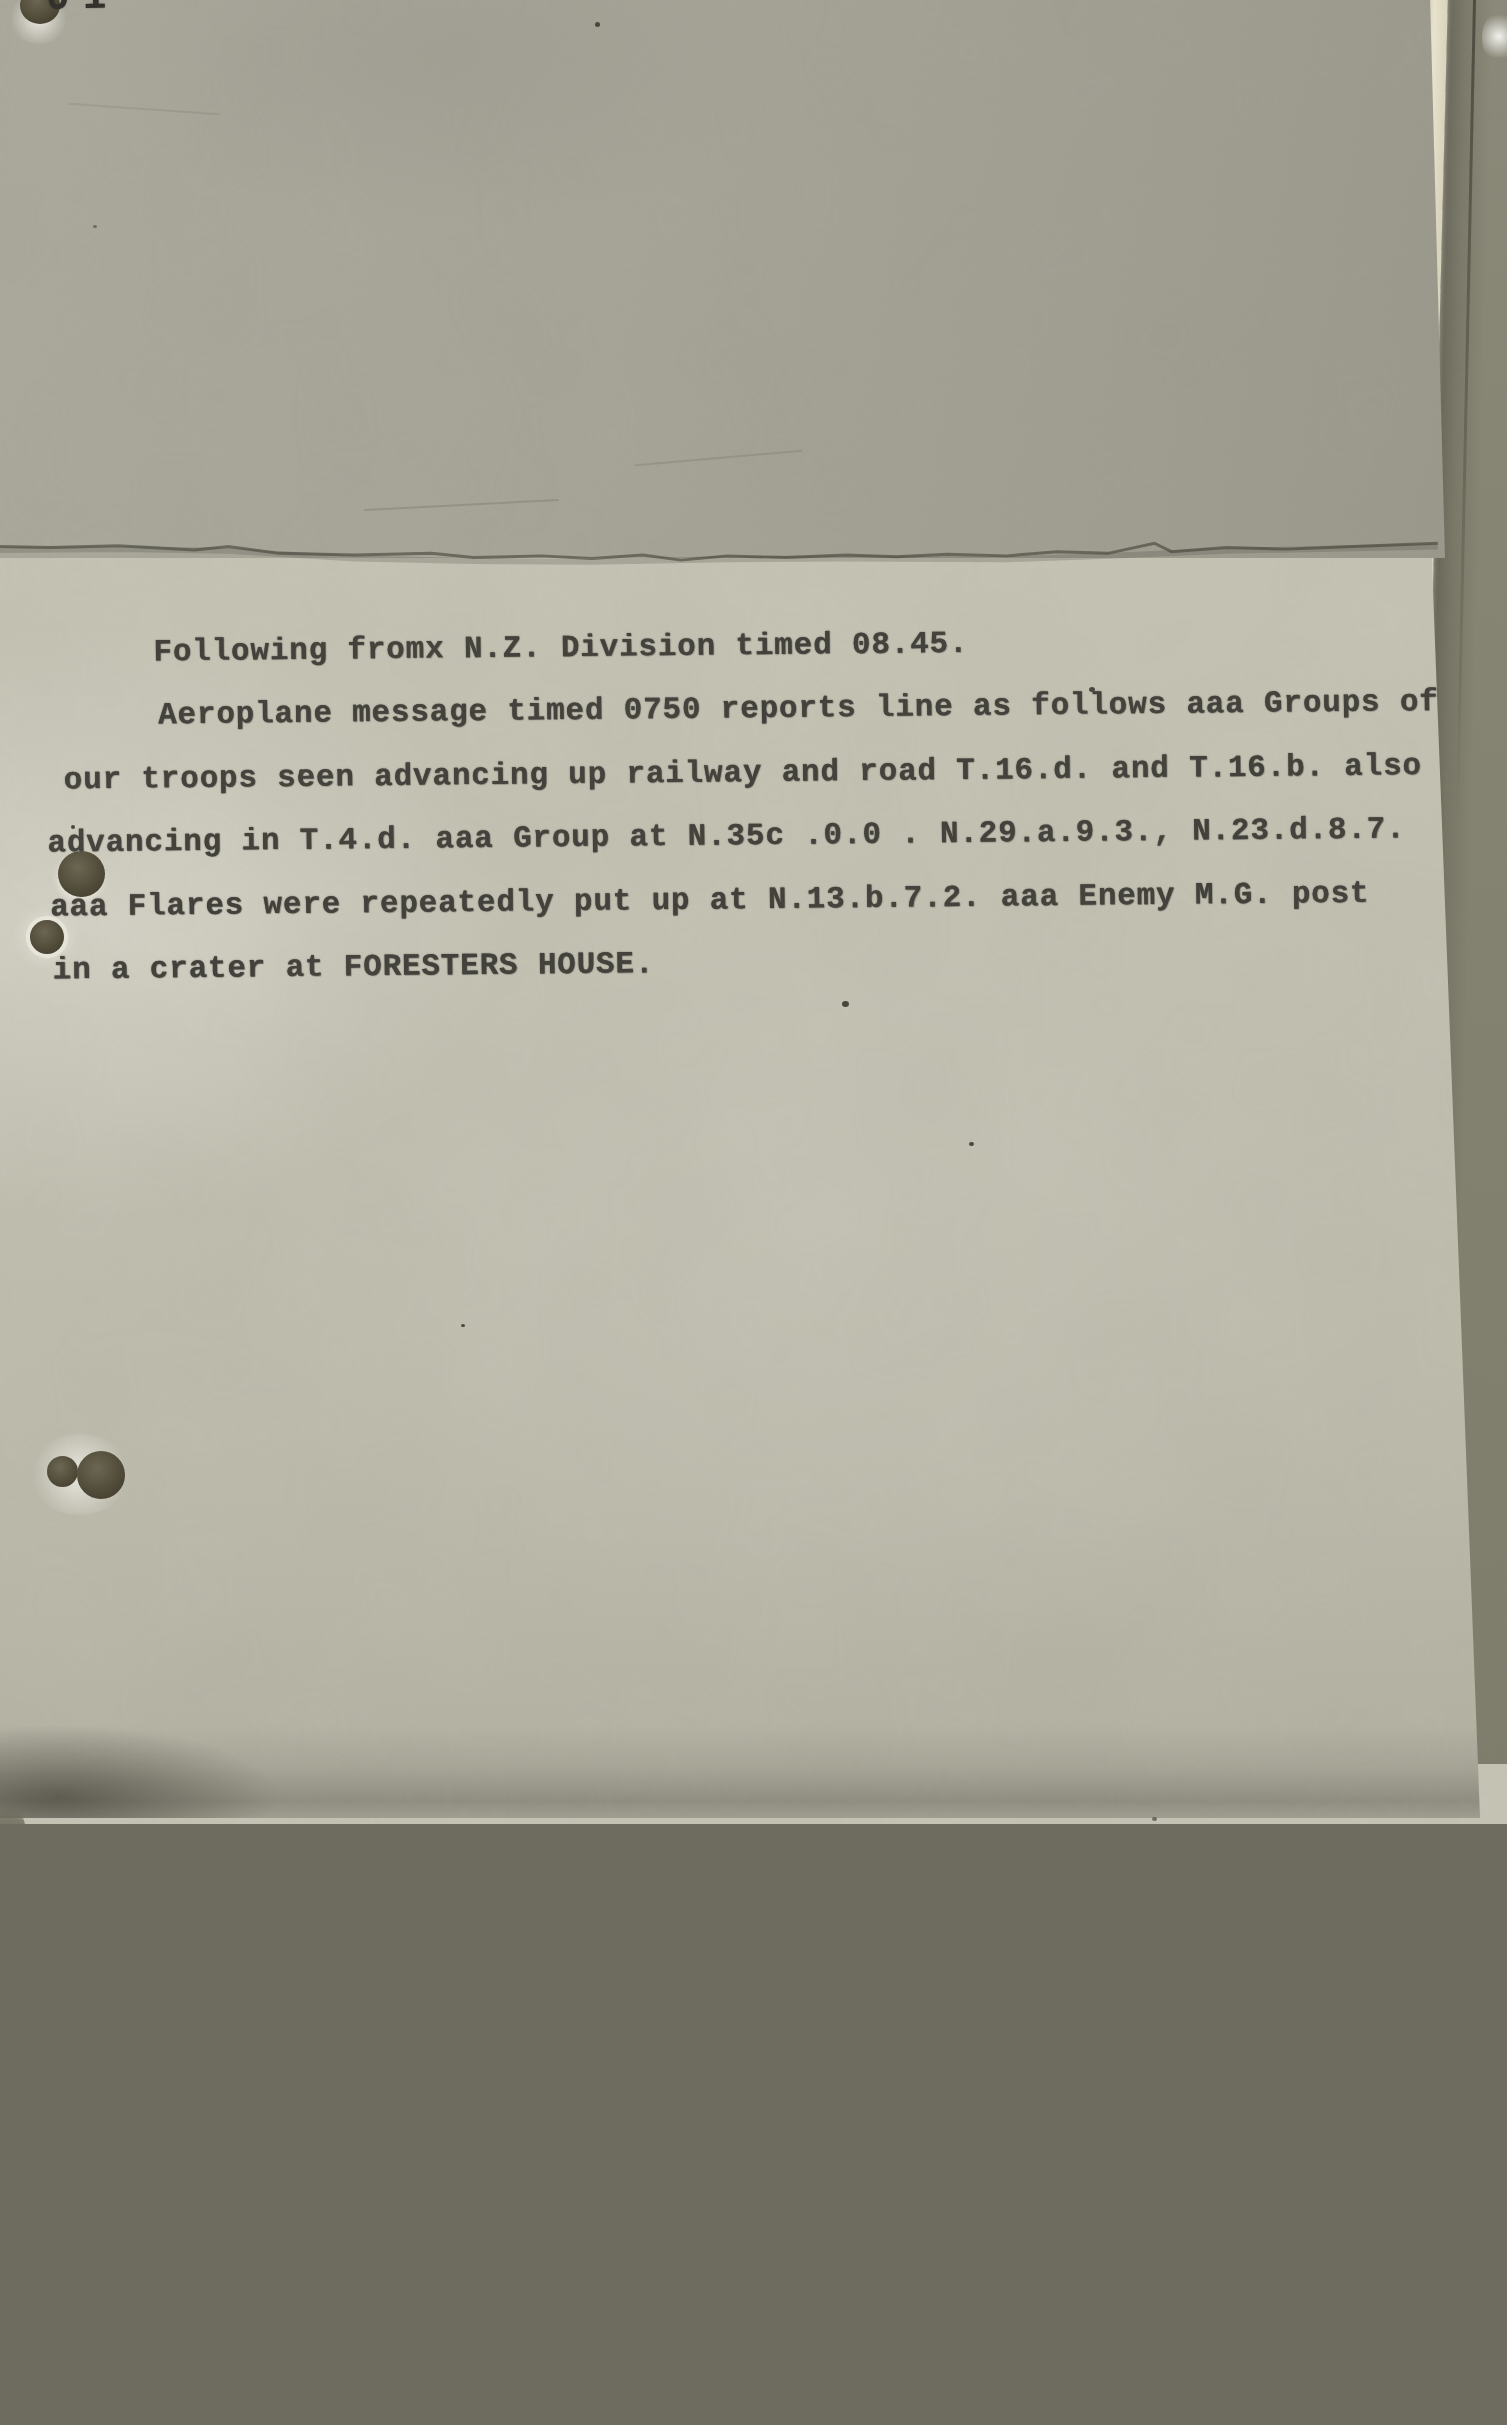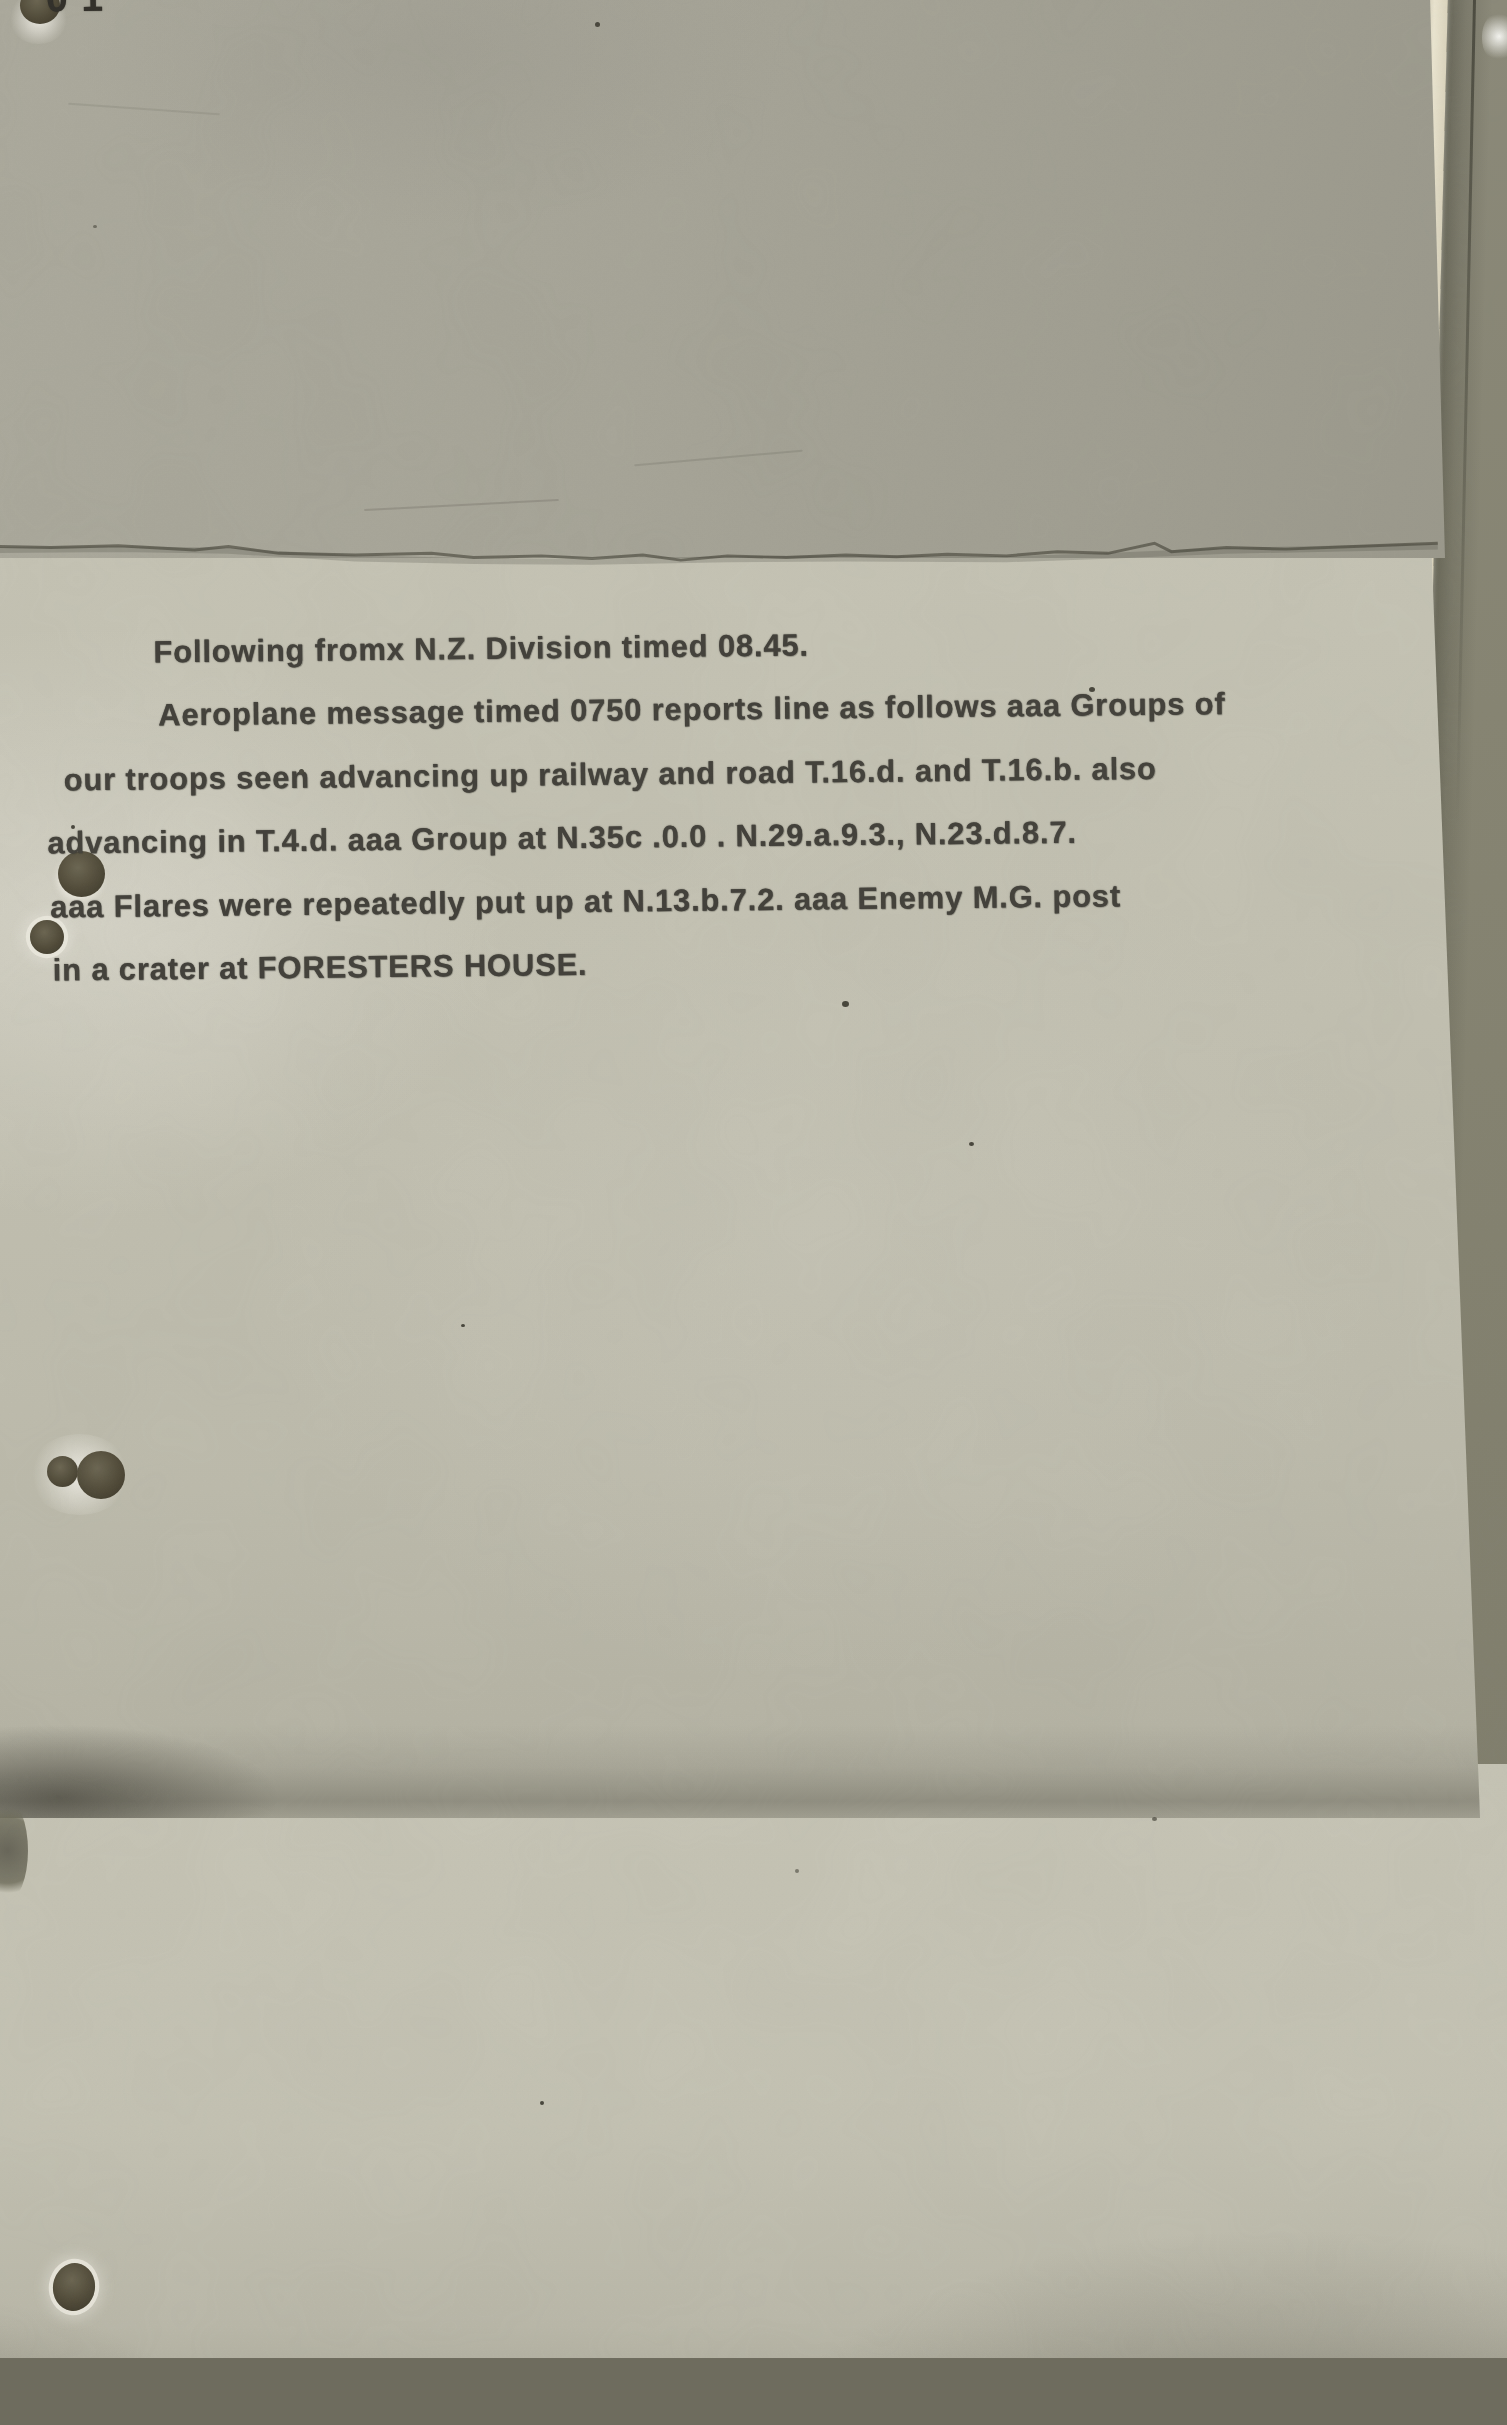--- a/index.html
+++ b/index.html
@@ -1,17 +1,17 @@
 <!DOCTYPE html>
 <html style="font-size:13.5px"><head>
 <meta charset="utf-8">
 <style>
   html,body{margin:0;padding:0;background:#6e6c5e;}
-  .photo{position:relative;width:1508px;height:2358px;overflow:hidden;
-    font-family:Liberation Sans, sans-serif;}
+  .photo{position:relative;width:1508px;height:1824px;overflow:hidden;
+    font-family:Liberation Mono, monospace;}
   
   .backdrop{position:absolute;inset:0;z-index:0;
     background:linear-gradient(to bottom,#8b8979 0%,#868472 30%,#82806e 60%,#7e7c6a 100%);}
   .edge-shadow{position:absolute;left:1434px;top:-8.5px;width:59px;height:1861px;
     transform:rotate(1.45deg);transform-origin:top left;z-index:1;
     background:linear-gradient(to right,rgba(38,38,28,.5),rgba(38,38,28,.15) 55%,rgba(38,38,28,0));}
   .backdrop-crease{position:absolute;left:1473px;top:0;width:2.5px;height:829px;
     transform:rotate(1.2deg);transform-origin:top left;z-index:1;
     background:linear-gradient(to bottom,rgba(30,30,22,.55),rgba(30,30,22,0));}
   .corner-white{position:absolute;left:1482px;top:12px;width:34px;height:49px;z-index:1;

